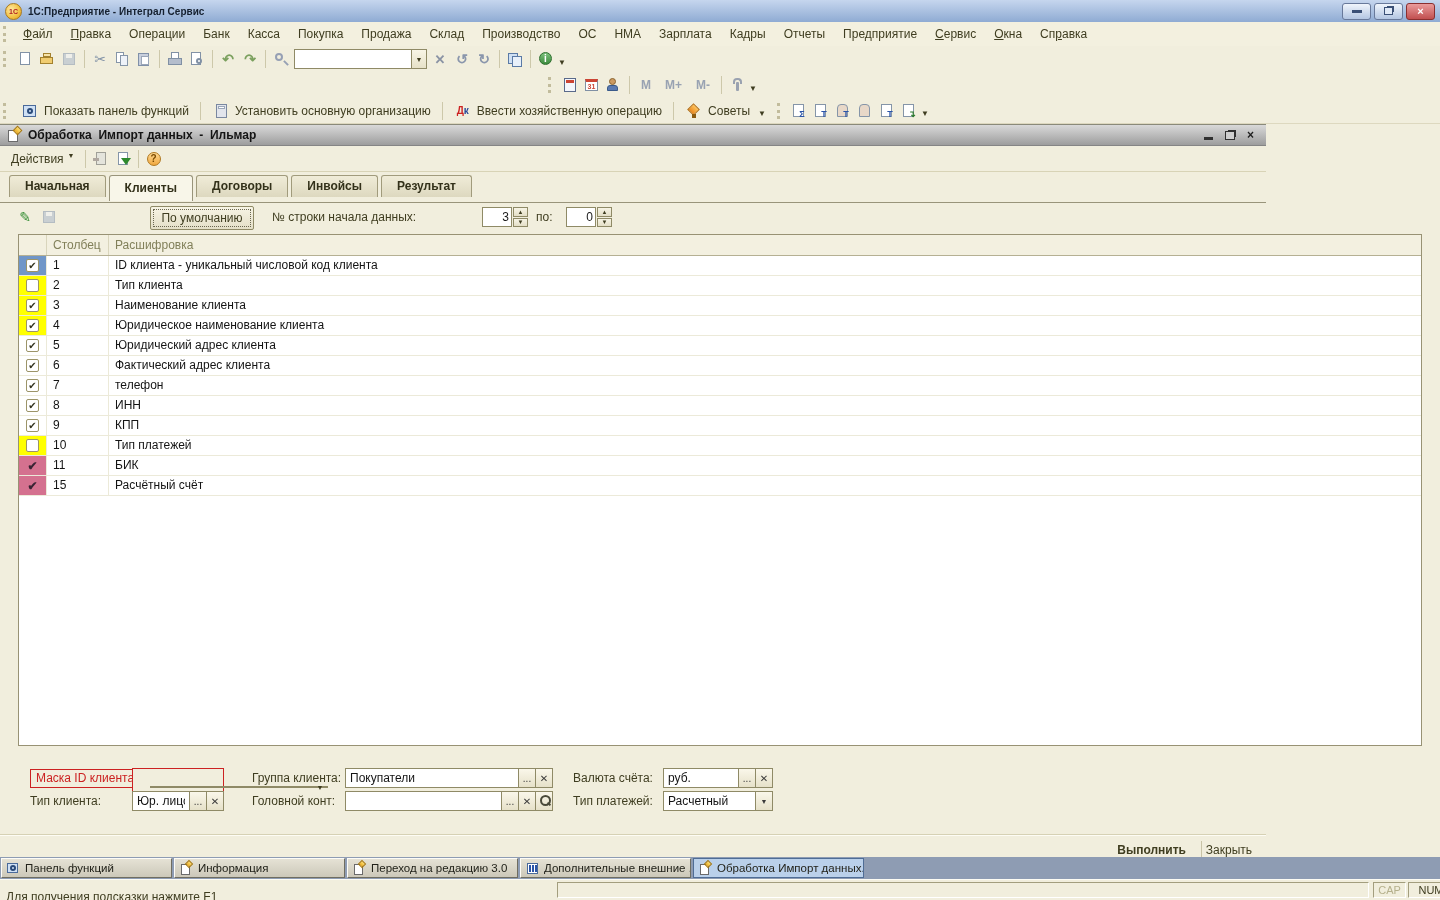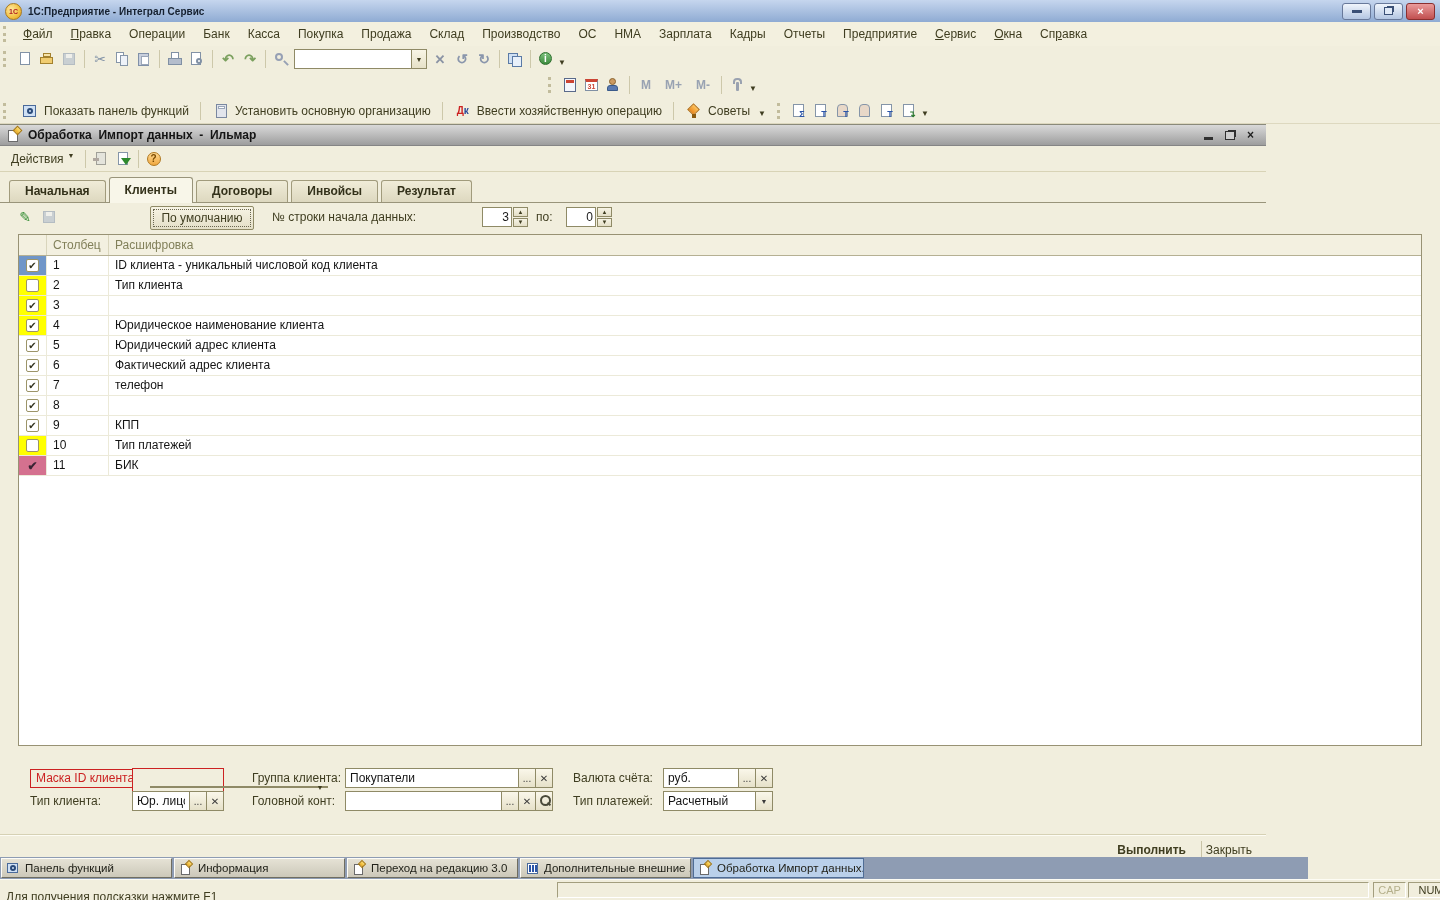--- a/index.html
+++ b/index.html
@@ -110,21 +110,21 @@
   .iimp::after{left:1px;top:8px;width:6px;height:3px;background:#b0a8a0}
   .ireload::before{left:4px;top:2px;width:10px;height:13px;background:#fff;border:1px solid #8595a8}
   .ireload::after{left:7px;top:8px;width:0;height:0;border:5px solid transparent;border-top:7px solid #2e8a2e}
   .ihelp::before{left:2px;top:2px;width:14px;height:14px;border-radius:50%;background:linear-gradient(#ffd890,#f0a840);border:1px solid #b07820}
   .ihelp::after{content:"?";left:0;top:3px;width:18px;text-align:center;color:#7a4a00;font:bold 10px "Liberation Sans",sans-serif}
 
   #doc-body{flex:1;position:relative}
 
   
   #tabs-row{position:absolute;left:0;right:0;top:3px;height:27px;border-bottom:1px solid #99947a;
-    display:flex;align-items:flex-end;padding-left:9px;gap:3px}
+    display:flex;align-items:flex-start;padding-left:9px;gap:3px}
   .tab{height:21px;line-height:21px;padding:0 15px;font-weight:bold;color:#33311a;
     border:1px solid #a19b7c;border-bottom:none;border-radius:3px 3px 0 0;
     background:linear-gradient(#f0ecd8,#ddd8bf)}
   .tab.active{height:25px;line-height:25px;background:#f8f6e9;margin-bottom:-1px;position:relative;z-index:2;border-color:#99947a}
 
   
   #subbar{position:absolute;left:0;top:33px;right:0;height:26px}
   .ipencil{color:#2e8a2e;font-size:14px;transform:rotate(0deg)}
   .btn-default{position:absolute;left:150px;top:1px;width:102px;height:22px;
     background:linear-gradient(#f7f4e5,#e4dfc7);border:1px solid #8f8a66;border-radius:2px;
@@ -177,21 +177,21 @@
   .mask-combo input{flex:1;min-width:0;border:none;text-align:right;padding:0 3px;font:12px "Liberation Sans",sans-serif}
   .mask-combo .dd2{width:14px;border-left:1px solid #8f8a66;background:linear-gradient(#faf7ea,#e6e1c9);
     display:flex;align-items:center;justify-content:center;font-size:7px}
 
   .cmd-sep{position:absolute;left:0;right:0;top:662px;height:1px;background:#d6d1b4;box-shadow:0 1px 0 #fdfcf4}
   .btn-run{position:absolute;top:669px;right:72px;font-weight:bold;padding:2px 8px}
   .btn-div{position:absolute;top:669px;right:64px;width:1px;height:17px;background:#c8c3a6}
   .btn-closewin{position:absolute;top:669px;right:6px;padding:2px 8px}
 
   
-  #taskbar{position:absolute;left:0;top:857px;width:1308px;height:22px;background:#8e9cb3;
+  #taskbar{position:absolute;left:0;top:857px;width:1440px;height:22px;background:#8e9cb3;
     display:flex;gap:2px;padding:1px 0 0 1px;box-sizing:border-box}
   .tbtn{width:171px;height:20px;box-sizing:border-box;display:flex;align-items:center;gap:4px;padding:0 4px;
     background:linear-gradient(#e5e2d5,#ccc8b9);border:1px solid;border-color:#fdfcf7 #6f6d60 #6f6d60 #fdfcf7;
     font-size:11.5px;white-space:nowrap;overflow:hidden;color:#22221a}
   .tbtn.active{background:#bad0ea;border-color:#4f6d96}
   .tbi{width:15px;height:15px;position:relative;flex:none}
   .tbi::before,.tbi::after{content:"";position:absolute;box-sizing:border-box}
   .tbi-lens::before{left:1px;top:2px;width:11px;height:10px;background:#cfe0f4;border:1px solid #4a6a9a}
   .tbi-lens::after{left:4px;top:4px;width:6px;height:6px;border:2px solid #2a4a7a;border-radius:50%}
   .tbi-doc::before{left:2px;top:3px;width:9px;height:11px;background:#fff;border:1px solid #6a6a6a}
@@ -502,20 +502,21 @@
     </div>
     <div class="c-num">2</div>
     <div class="c-desc">Тип клиента</div>
   </div>
 
   <div class="trow">
     <div class="c-cb hl-yellow">
       <span class="cbx cb-checked"></span>
     </div>
     <div class="c-num">3</div>
+    <div class="c-desc">Наименование клиента</div>
   </div>
 
   <div class="trow">
     <div class="c-cb hl-yellow">
       <span class="cbx cb-checked"></span>
     </div>
     <div class="c-num">4</div>
     <div class="c-desc">Юридическое наименование клиента</div>
   </div>
 
@@ -541,20 +542,21 @@
     </div>
     <div class="c-num">7</div>
     <div class="c-desc">телефон</div>
   </div>
 
   <div class="trow">
     <div class="c-cb hl-white">
       <span class="cbx cb-checked"></span>
     </div>
     <div class="c-num">8</div>
+    <div class="c-desc">ИНН</div>
   </div>
 
   <div class="trow">
     <div class="c-cb hl-white">
       <span class="cbx cb-checked"></span>
     </div>
     <div class="c-num">9</div>
     <div class="c-desc">КПП</div>
   </div>
 
@@ -567,20 +569,27 @@
   </div>
 
   <div class="trow">
     <div class="c-cb hl-pink">
       <span class="cbx cb-mark"></span>
     </div>
     <div class="c-num">11</div>
     <div class="c-desc">БИК</div>
   </div>
 
+  <div class="trow">
+    <div class="c-cb hl-pink">
+      <span class="cbx cb-mark"></span>
+    </div>
+    <div class="c-num">15</div>
+    <div class="c-desc">Расчётный счёт</div>
+  </div>
 </div>
     </div>
 
     <span class="mask-label">Маска ID клиента</span>
     <span class="mask-combo">
       <span class="inner">
         <input readonly="" value="А00000000" style="">
         <span class="dd2">▼</span>
       </span>
     </span>

